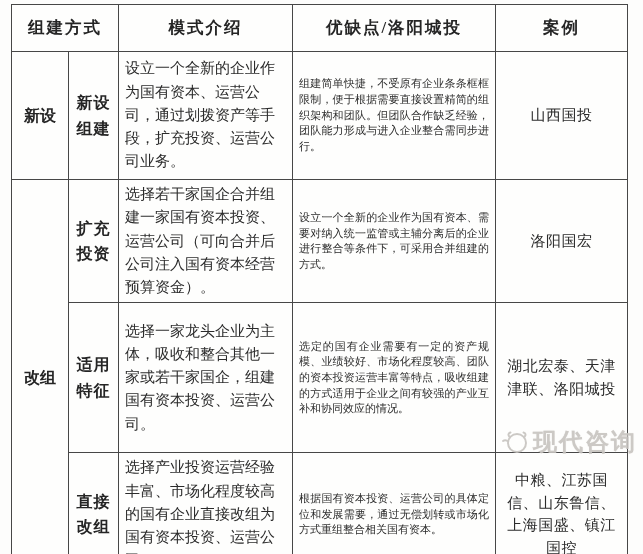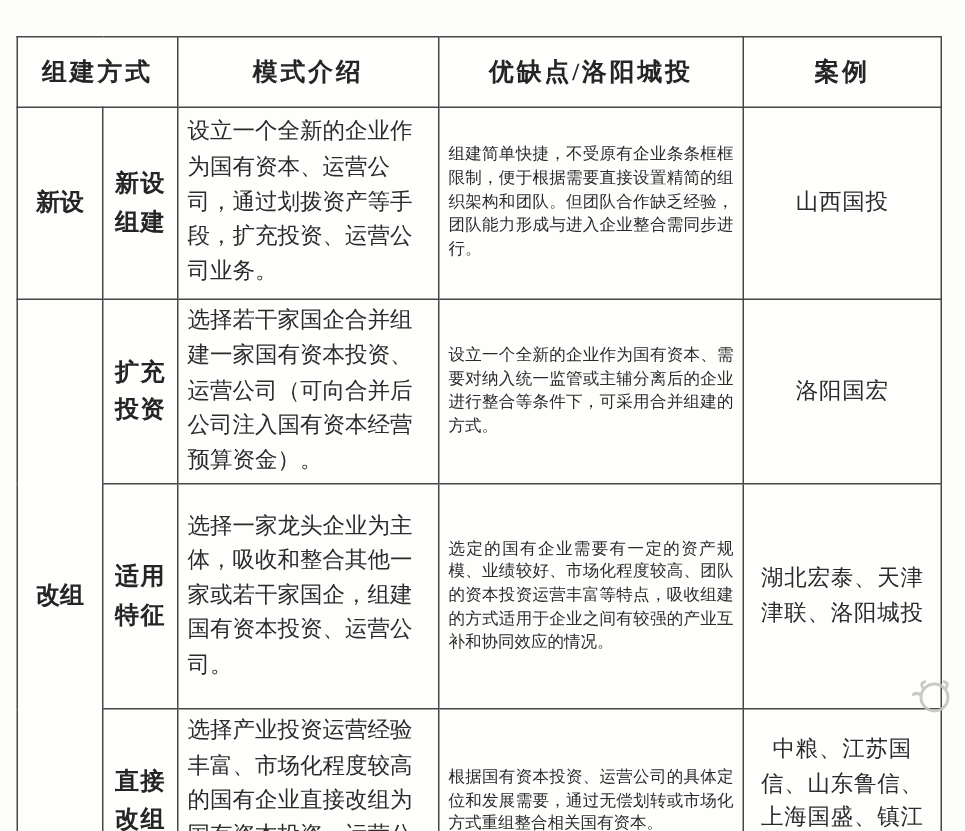--- a/index.html
+++ b/index.html
@@ -3,21 +3,21 @@
 <meta charset="utf-8">
 <style>
   html, body { margin: 0; padding: 0; }
   body {
     width: 643px; height: 554px;
     background: #fdfdfc;
     font-family: "Liberation Serif", "DejaVu Serif", serif;
     color: #2b2b2b;
     overflow: hidden;
   }
-  .page { position: relative; width: 643px; height: 464px; margin-top: 20px; }
+  .page { position: relative; width: 643px; height: 464px; }
 
   table.grid {
     position: absolute; left: 11px; top: 4px;
     width: 616px;
     border-collapse: collapse;
     table-layout: fixed;
     background: #fefefd;
   }
   table.grid th, table.grid td {
     border: 1.6px solid #474747;
@@ -44,21 +44,21 @@
     letter-spacing: 2px;
     color: #252525;
   }
   td.group, td.sub {
     font-size: 16px;
     font-weight: bold;
     text-align: center;
     color: #252525;
     line-height: 1.6;
   }
-  .wrap2 { display: inline-block; width: 2.15em; letter-spacing: 1px; text-align: right; }
+  .wrap2 { display: inline-block; width: 2.15em; letter-spacing: 1px; }
 
   td.intro {
     font-size: 15px;
     line-height: 1.55;
     padding: 4px 10px;
   }
   td.pros {
     font-size: 11px;
     line-height: 1.42;
     text-align: justify;
@@ -139,15 +139,16 @@
 
   <div class="watermark">
     <svg width="30" height="28" viewBox="0 0 30 28">
       <g fill="none" stroke="#c7c4c0" stroke-width="2" stroke-linecap="round">
         <circle cx="16" cy="15" r="9"></circle>
         <path d="M8.5 9 Q6 5.5 9.5 4.5"></path>
         <path d="M23.5 9 Q26 5.5 22.5 4.5"></path>
         <path d="M2 13 Q4 11.5 6.5 13"></path>
       </g>
     </svg>
+    <span>现代咨询</span>
   </div>
 
 </div>
 
 </body></html>

